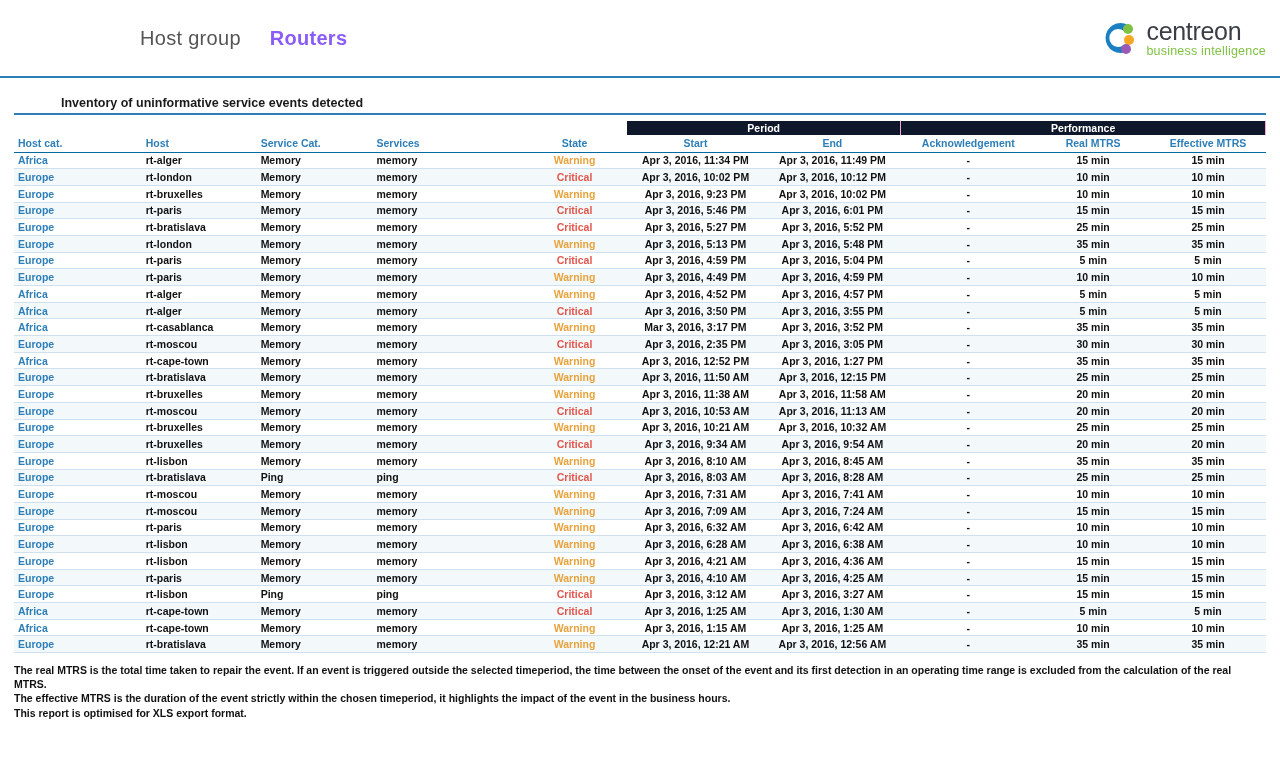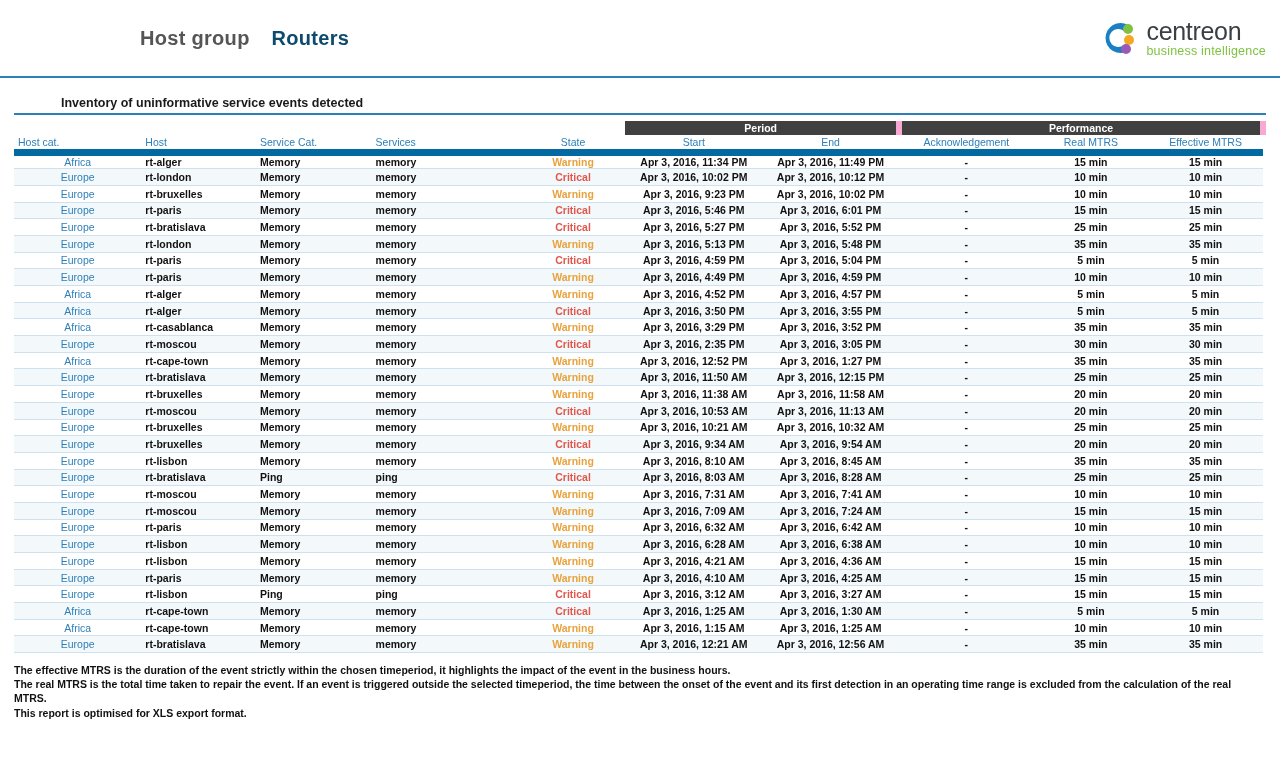--- a/index.html
+++ b/index.html
@@ -21,22 +21,22 @@
     border-bottom: 2px solid #2e7fb8;
     display: flex;
     align-items: center;
   }
   .header-title {
     margin-left: 140px;
     font-size: 20px;
     color: #3a3a3a;
     letter-spacing: .3px;
   }
-  .header-title .label { font-weight: bold; color: #555; text-align: center; }
-  .header-title .value { font-weight: bold; color: #0c4a6e; margin-left: 16px; }
+  .header-title .label { font-weight: normal; color: #555; text-align: center; }
+  .header-title .value { font-weight: bold; color: #8b5cf6; margin-left: 23px; }
   .logo {
     position: absolute;
     right: 14px;
     top: 14px;
     display: flex;
     align-items: center;
     height: 48px;
   }
   .logo-mark {
     width: 40px; height: 40px;
@@ -76,49 +76,49 @@
   }
   th, td {
     padding: 0 4px;
     white-space: nowrap;
   }
   
   tr.group-head th {
     height: 14px;
     font-size: 10.5px;
     color: #fff;
-    background: #404040;
+    background: #0f172a;
     font-weight: bold;
     text-align: center;
-    border-right: 6px solid #f9a8d4;
+    border-right: 1px solid #f9a8d4;
   }
   tr.group-head th.blank {
     background: transparent;
     border-right: none;
   }
   
   tr.col-head th {
     height: 17px;
     font-size: 10.5px;
     color: #2e7fb8;
-    font-weight: normal;
-    border-bottom: 7px solid #0369a1;
+    font-weight: bold;
+    border-bottom: 1px solid #0369a1;
   }
   tr.col-head th.left { text-align: left; }
   tr.col-head th.center { text-align: center; }
 
   tbody tr { height: 16.7px; }
   tbody tr td {
     border-bottom: 1px solid #cfe0ee;
     font-size: 10.5px;
     color: #222;
     font-weight: bold;
   }
   tbody tr:nth-child(even) td { background: #f3f8fb; }
-  td.hostcat { color: #2e7fb8; font-weight: normal; text-align: center; }
+  td.hostcat { color: #2e7fb8; font-weight: bold; text-align: left; }
   td.host, td.svccat, td.svc { color: #111; text-align: left; font-weight: bold;}
   td.state { text-align: center; font-weight: bold; }
   td.state.warning { color: #e8a33d; }
   td.state.critical { color: #e2574c; }
   td.start, td.end { text-align: center; color: #111; }
   td.ack { text-align: center; color: #111; }
   td.mtrs { text-align: center; color: #111; }
 
   
   col.c-hostcat { width: 128px; }
@@ -324,21 +324,21 @@
             <td class="ack">-</td>
             <td class="mtrs">5 min</td>
             <td class="mtrs">5 min</td>
           </tr>
           <tr>
             <td class="hostcat">Africa</td>
             <td class="host">rt-casablanca</td>
             <td class="svccat">Memory</td>
             <td class="svc">memory</td>
             <td class="state warning">Warning</td>
-            <td class="start">Apr 3, 2016, 3:29 PM</td>
+            <td class="start">Mar 3, 2016, 3:17 PM</td>
             <td class="end">Apr 3, 2016, 3:52 PM</td>
             <td class="ack">-</td>
             <td class="mtrs">35 min</td>
             <td class="mtrs">35 min</td>
           </tr>
           <tr>
             <td class="hostcat">Europe</td>
             <td class="host">rt-moscou</td>
             <td class="svccat">Memory</td>
             <td class="svc">memory</td>
@@ -563,18 +563,18 @@
             <td class="end">Apr 3, 2016, 12:56 AM</td>
             <td class="ack">-</td>
             <td class="mtrs">35 min</td>
             <td class="mtrs">35 min</td>
           </tr>
         </tbody>
     </table>
   </div>
 
   <div class="notes" id="notes-block">
+      <p>The real MTRS is the total time taken to repair the event. If an event is triggered outside the selected timeperiod, the time between the onset of the event and its first detection in an operating time range is excluded from the calculation of the real MTRS.</p>
       <p>The effective MTRS is the duration of the event strictly within the chosen timeperiod, it highlights the impact of the event in the business hours.</p>
-      <p>The real MTRS is the total time taken to repair the event. If an event is triggered outside the selected timeperiod, the time between the onset of the event and its first detection in an operating time range is excluded from the calculation of the real MTRS.</p>
       <p>This report is optimised for XLS export format.</p>
     </div>
 
 </div>
 
 </body></html>

